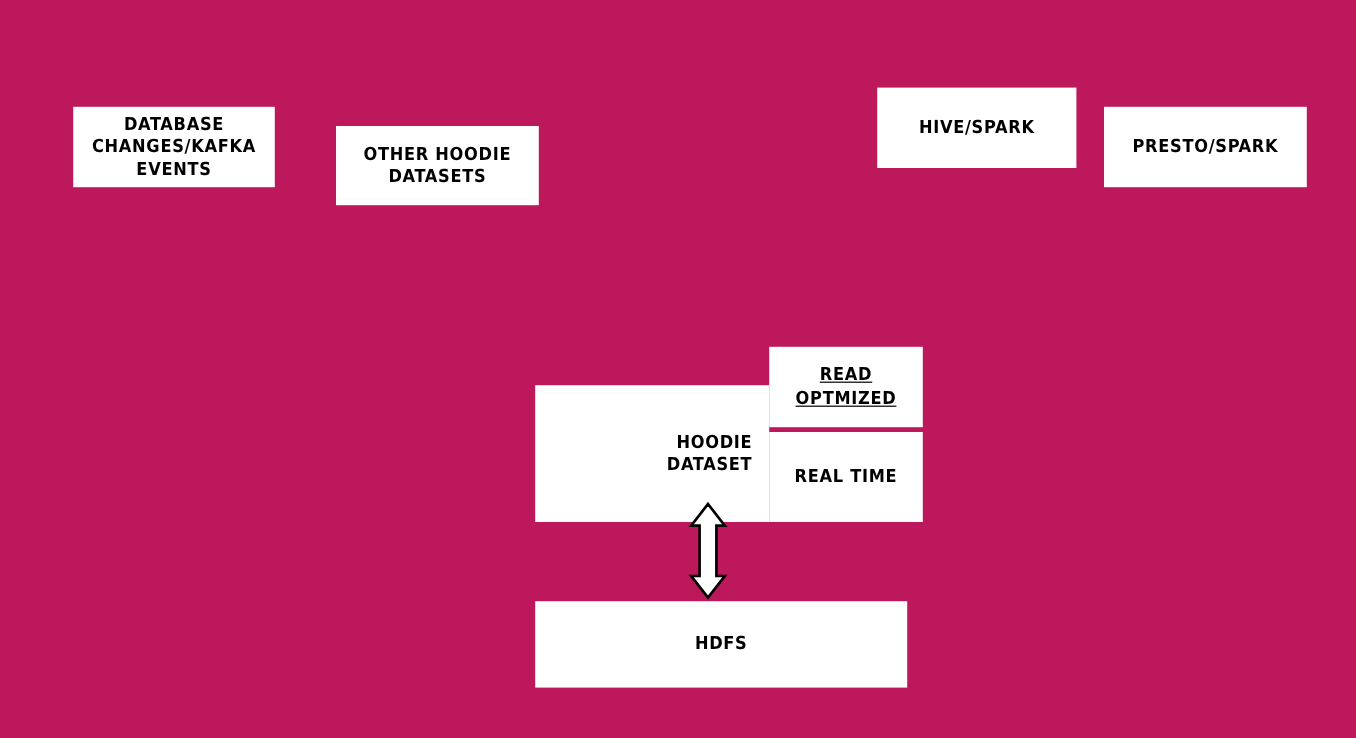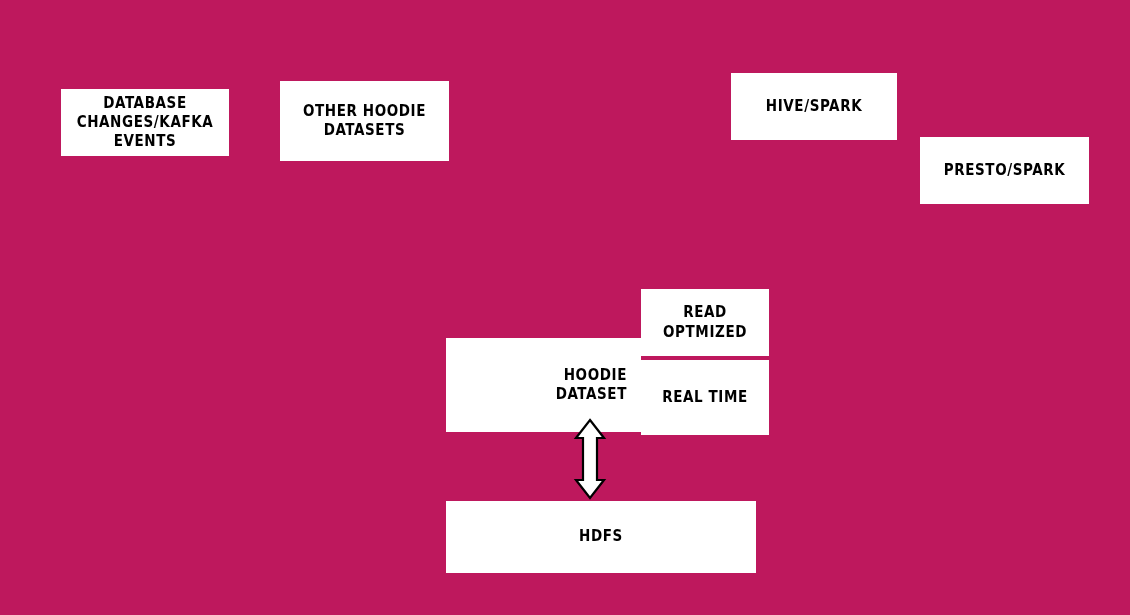--- a/index.html
+++ b/index.html
@@ -36,26 +36,26 @@
     padding: 2px 6px;
   }
   .node.align-right {
     justify-content: flex-end;
     text-align: right;
     padding-right: 14px;
   }
 
   
   #node-db-changes     { left: 61px;  top: 89px;  width: 168px; height: 67px; }
-  #node-other-hoodie   { left: 280px; top: 81px;  width: 169px; height: 80px; }
+  #node-other-hoodie   { left: 280px; top: 105px;  width: 169px; height: 66px; }
   #node-hive-spark     { left: 731px; top: 73px;  width: 166px; height: 67px; text-align: right; }
-  #node-presto-spark   { left: 920px; top: 89px;  width: 169px; height: 67px; margin-top: 48px; }
+  #node-presto-spark   { left: 920px; top: 89px;  width: 169px; height: 67px; }
 
-  #node-hoodie-dataset { left: 446px; top: 321px; width: 195px; height: 94px; margin-top: 17px; }
-  #node-read-optimized { left: 641px; top: 289px; width: 128px; height: 67px; }
+  #node-hoodie-dataset { left: 446px; top: 321px; width: 195px; height: 114px; }
+  #node-read-optimized { left: 641px; top: 289px; width: 128px; height: 67px; text-decoration: underline; }
   #node-real-time      { left: 641px; top: 360px; width: 128px; height: 75px; }
   #node-hdfs           { left: 446px; top: 501px; width: 310px; height: 72px; }
 
   
   #arrow-hoodie-hdfs {
     position: absolute;
     left: 573px;
     top: 418px;
     width: 34px;
     height: 82px;

